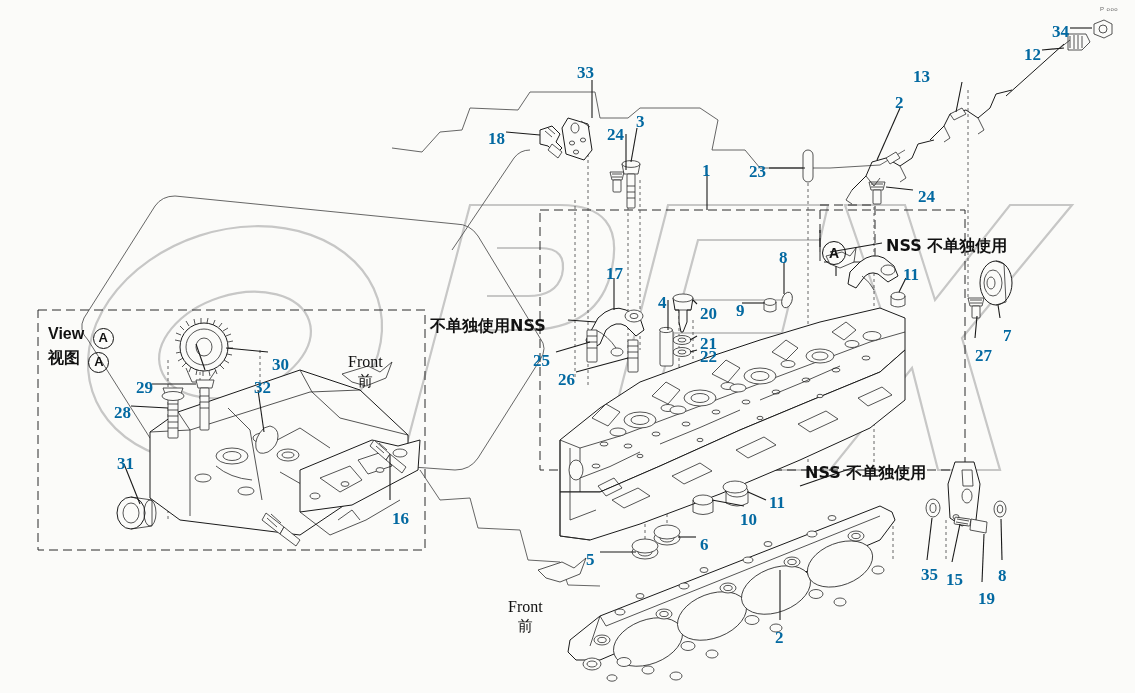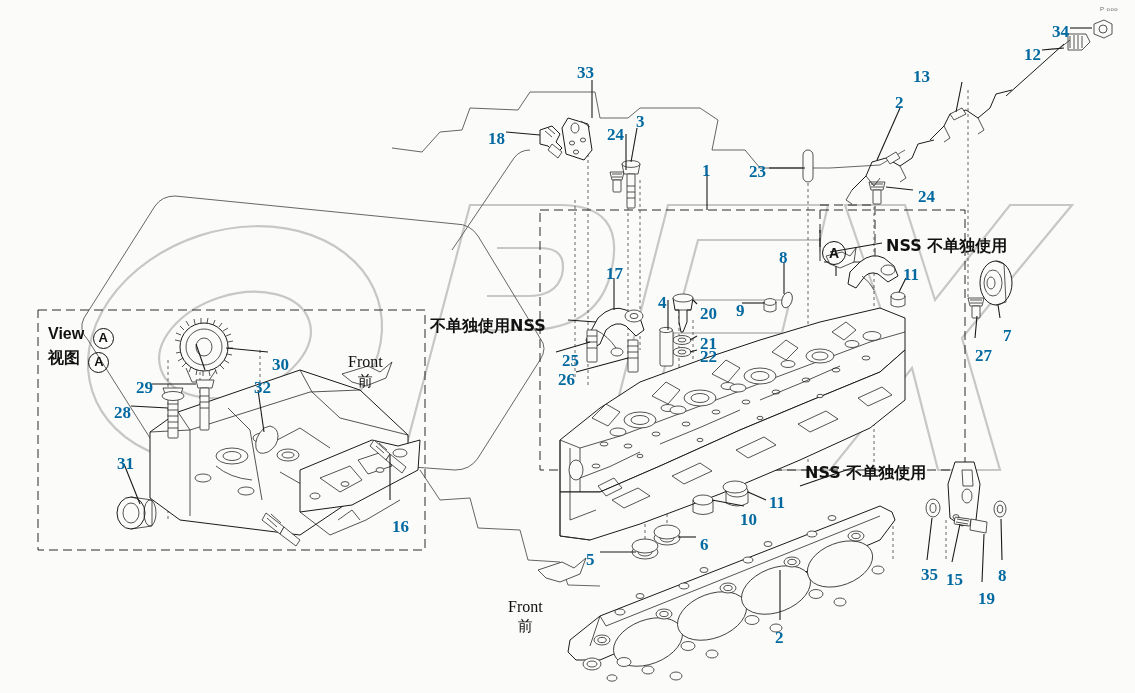--- a/index.html
+++ b/index.html
@@ -573,28 +573,28 @@
       <div class="callout" style="left: 779px; top: 249px;">8</div>
       <div class="callout" style="left: 903px; top: 266px;">11</div>
       <div class="callout" style="left: 1003px; top: 327px;">7</div>
       <div class="callout" style="left: 975px; top: 347px; text-align: center;">27</div>
       <div class="callout" style="left: 606px; top: 265px;">17</div>
       <div class="callout" style="left: 658px; top: 294px;">4</div>
       <div class="callout" style="left: 700px; top: 305px;">20</div>
       <div class="callout" style="left: 736px; top: 302px;">9</div>
       <div class="callout" style="left: 700px; top: 335px;">21</div>
       <div class="callout" style="left: 700px; top: 348px;">22</div>
-      <div class="callout" style="left: 562px; top: 352px;">25</div>
+      <div class="callout" style="left: 533px; top: 352px;">25</div>
       <div class="callout" style="left: 558px; top: 371px;">26</div>
       <div class="callout" style="left: 272px; top: 356px;">30</div>
       <div class="callout" style="left: 254px; top: 379px;">32</div>
       <div class="callout" style="left: 136px; top: 379px;">29</div>
       <div class="callout" style="left: 114px; top: 404px;">28</div>
       <div class="callout" style="left: 117px; top: 455px;">31</div>
-      <div class="callout" style="left: 392px; top: 510px; margin-top: 8px;">16</div>
+      <div class="callout" style="left: 392px; top: 510px;">16</div>
       <div class="callout" style="left: 586px; top: 551px;">5</div>
       <div class="callout" style="left: 700px; top: 536px;">6</div>
       <div class="callout" style="left: 769px; top: 494px;">11</div>
       <div class="callout" style="left: 740px; top: 511px;">10</div>
       <div class="callout" style="left: 775px; top: 629px;">2</div>
       <div class="callout" style="left: 921px; top: 566px;">35</div>
       <div class="callout" style="left: 946px; top: 571px;">15</div>
       <div class="callout" style="left: 978px; top: 590px;">19</div>
       <div class="callout" style="left: 998px; top: 567px;">8</div>
     </div>

